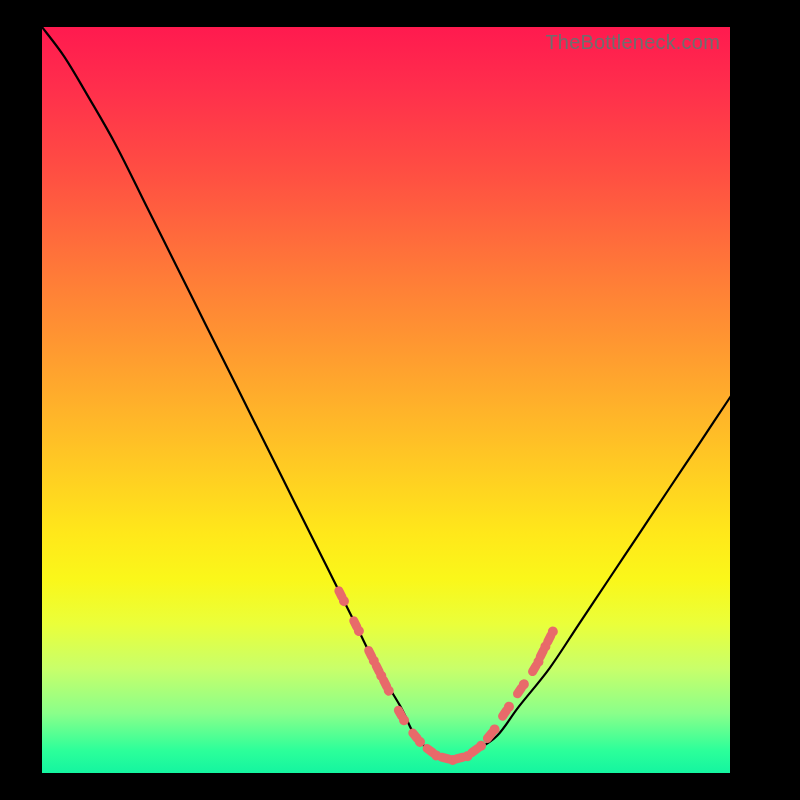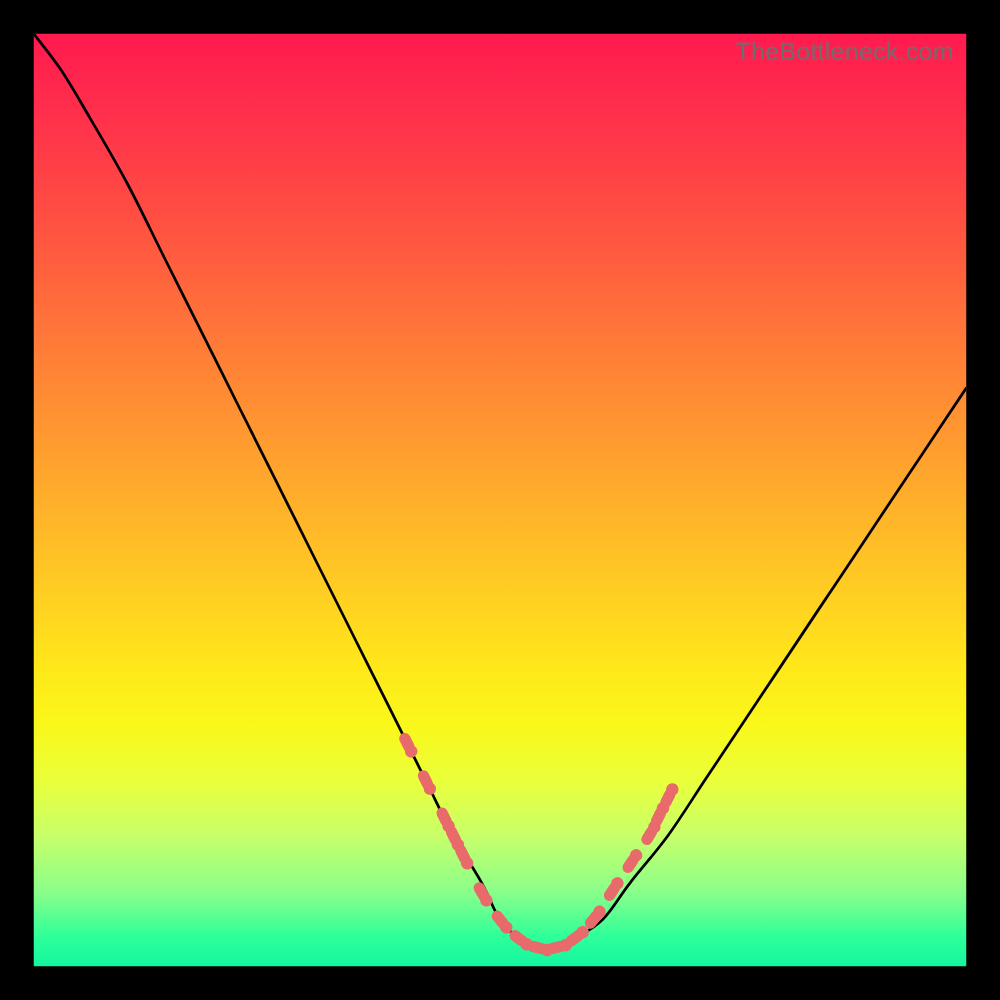--- a/index.html
+++ b/index.html
@@ -12,23 +12,23 @@
     font-family: Arial, Helvetica, sans-serif;
   }
   .frame {
     position: absolute;
     left: 0; top: 0;
     width: 800px; height: 800px;
     background: #000;
   }
   .plot {
     position: absolute;
-    left: 27px;
+    left: 42px;
     top: 27px;
-    width: 746px;
+    width: 688px;
     height: 746px;
     background: linear-gradient(to bottom,
       #ff1a4f 0%,
       #ff2e4c 8%,
       #ff5042 20%,
       #ff7a38 33%,
       #ffa22e 46%,
       #ffc824 58%,
       #ffe81a 68%,
       #faf71a 74%,

